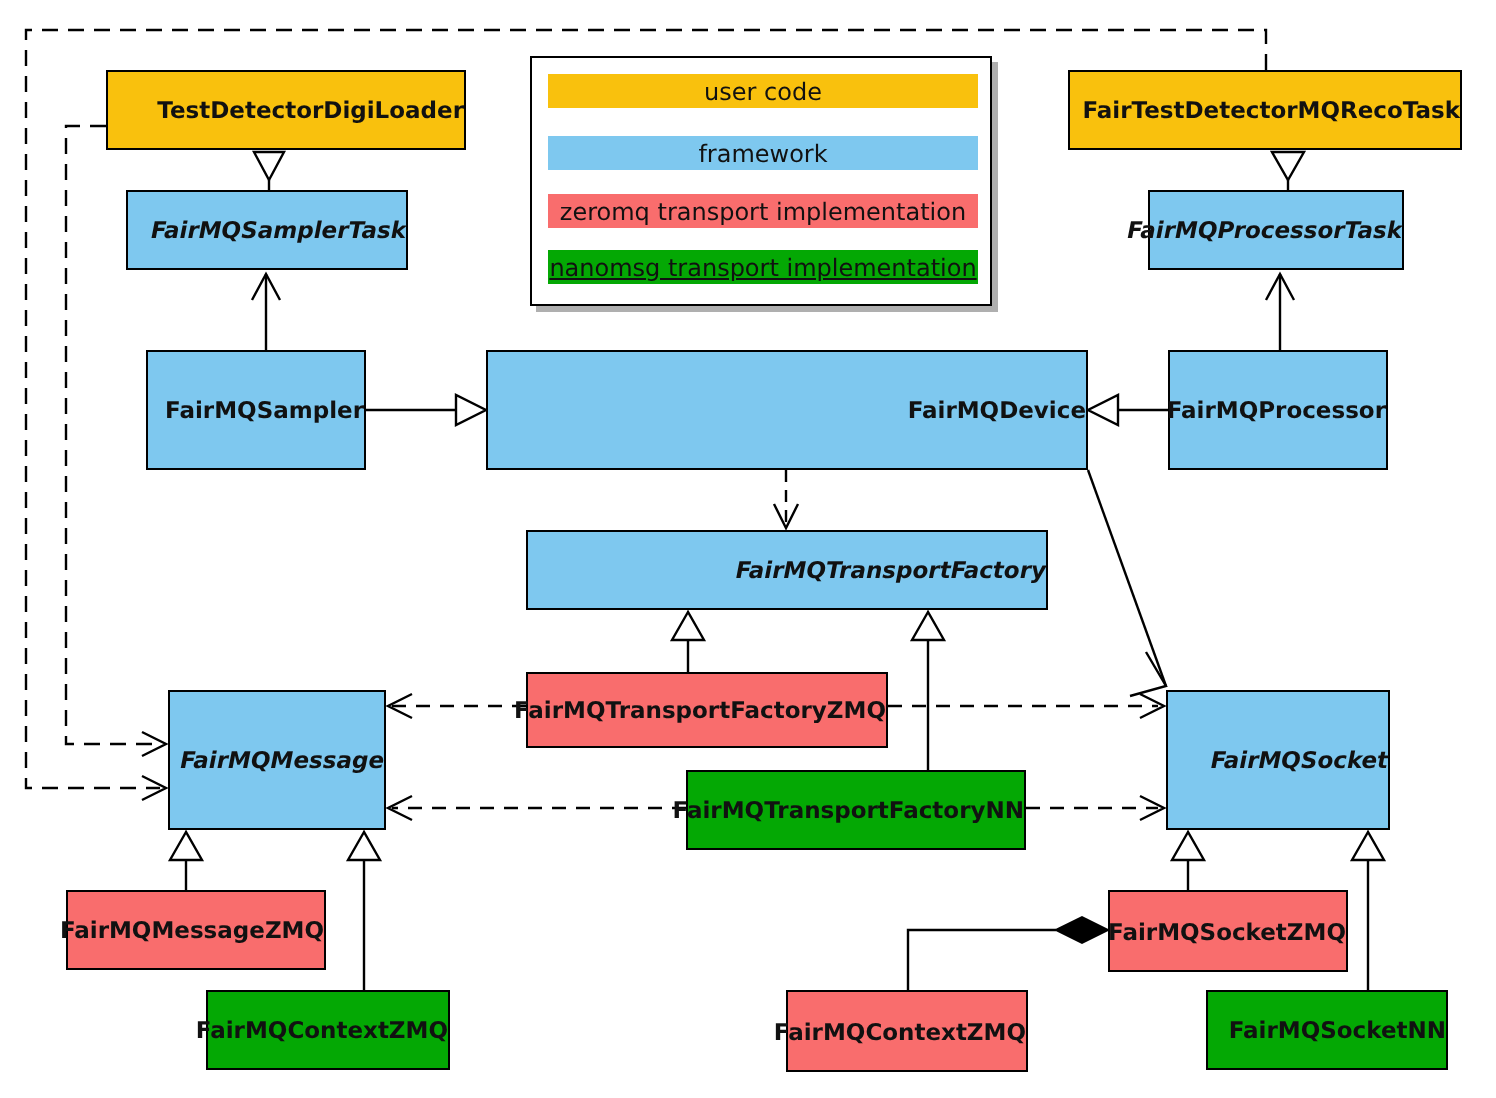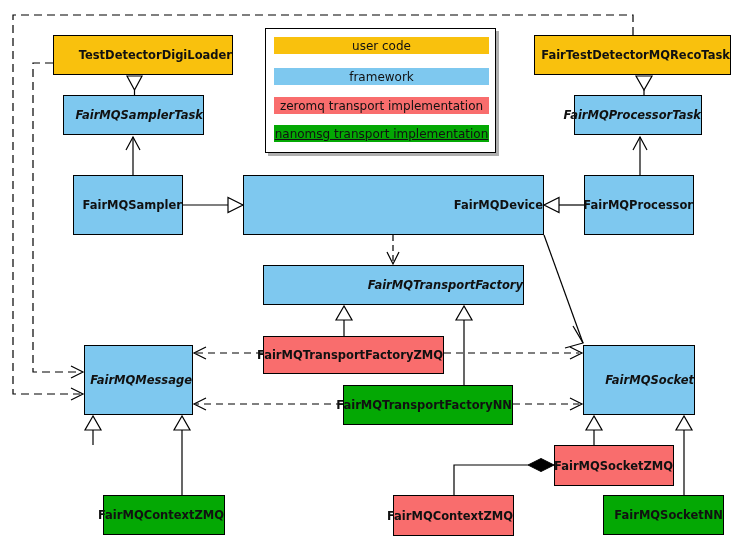--- a/index.html
+++ b/index.html
@@ -187,20 +187,23 @@
     </div>
   <div class="node cat-nanomsg" style="left:343px;top:385px;width:170px;height:40px;">
       <span>FairMQTransportFactoryNN</span>
     </div>
   <div class="node cat-framework abstract" style="left:84px;top:345px;width:109px;height:70px;">
       <span>FairMQMessage</span>
     </div>
   <div class="node cat-framework abstract" style="left:583px;top:345px;width:112px;height:70px;">
       <span>FairMQSocket</span>
     </div>
+  <div class="node cat-zeromq" style="left:33px;top:445px;width:130px;height:40px;">
+      <span>FairMQMessageZMQ</span>
+    </div>
   <div class="node cat-nanomsg" style="left:103px;top:495px;width:122px;height:40px;">
       <span>FairMQContextZMQ</span>
     </div>
   <div class="node cat-zeromq" style="left:554px;top:445px;width:120px;height:41px;">
       <span>FairMQSocketZMQ</span>
     </div>
   <div class="node cat-nanomsg" style="left:603px;top:495px;width:121px;height:40px;">
       <span>FairMQSocketNN</span>
     </div>
   <div class="node cat-zeromq" style="left:393px;top:495px;width:121px;height:41px;">

